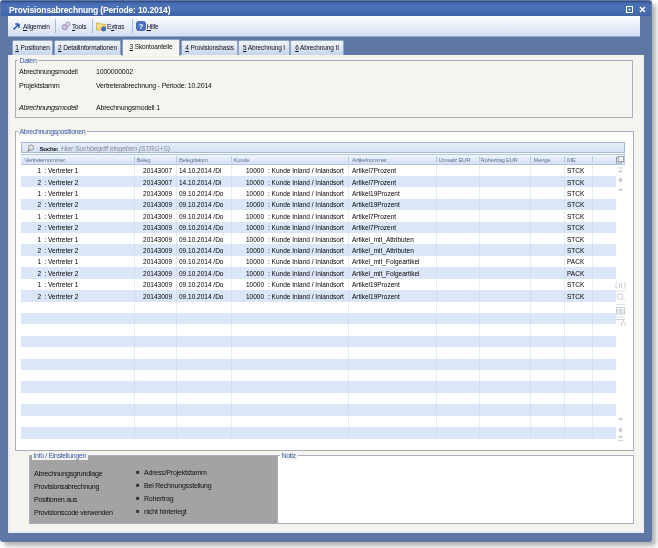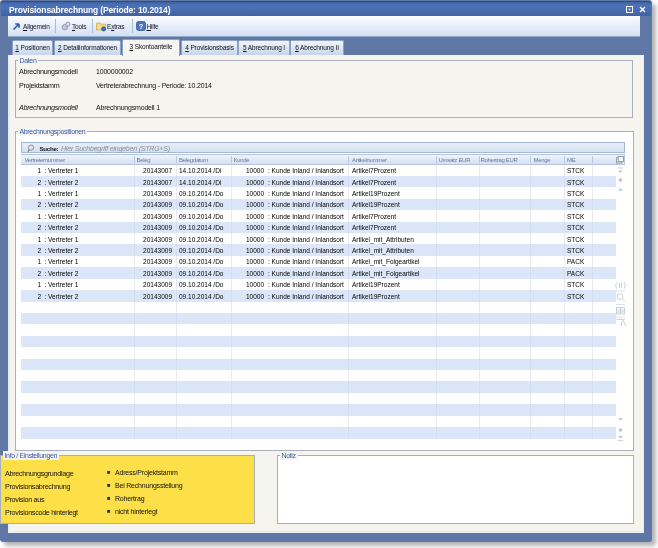--- a/index.html
+++ b/index.html
@@ -317,26 +317,26 @@
       <circle cx="8" cy="136.5" r="2.8"></circle>
       <path d="M10.2 138.7 L13 141.5"></path>
       <line x1="4" y1="144.5" x2="13" y2="144.5" stroke="#d8dce2"></line>
       <rect x="4.5" y="147.5" width="8" height="6.5"></rect>
       <path d="M4.5 150 L12.5 150 M4.5 152 L12.5 152 M8.5 147.5 L8.5 154"></path>
       <line x1="4" y1="157" x2="13" y2="157" stroke="#d8dce2"></line>
       <path d="M4.5 159.5 L12.5 159.5 L9.5 162.5 L9.5 166 M11.5 161.5 L14 166"></path>
     </g>
   </svg>
 
-  <div class="fieldset" style="left:0; top:455px; width:255px; height:68.5px; background:#fde047;">
+  <div class="fieldset" style="left:29px; top:455px; width:255px; height:68.5px; background:#a3a3a3;">
     <div class="legend">Info / Einstellungen</div>
     <div class="lbl" style="left:4px; top:13px;">Abrechnungsgrundlage</div>
     <div class="lbl" style="left:4px; top:26px;">Provisionsabrechnung</div>
-    <div class="lbl" style="left:4px; top:39px;">Provision aus</div>
-    <div class="lbl" style="left:4px; top:52px;">Provisionscode hinterlegt</div>
+    <div class="lbl" style="left:4px; top:39px;">Positionen aus</div>
+    <div class="lbl" style="left:4px; top:52px;">Provisionscode verwenden</div>
     <div class="lbl" style="left:106px; top:13px; font-size:6px; color:#333;">■</div>
     <div class="lbl" style="left:106px; top:26px; font-size:6px; color:#333;">■</div>
     <div class="lbl" style="left:106px; top:39px; font-size:6px; color:#333;">■</div>
     <div class="lbl" style="left:106px; top:52px; font-size:6px; color:#333;">■</div>
     <div class="val" style="left:114px; top:13px;">Adress/Projektstamm</div>
     <div class="val" style="left:114px; top:26px;">Bei Rechnungsstellung</div>
     <div class="val" style="left:114px; top:39px;">Rohertrag</div>
     <div class="val" style="left:114px; top:52px;">nicht hinterlegt</div>
   </div>
 

